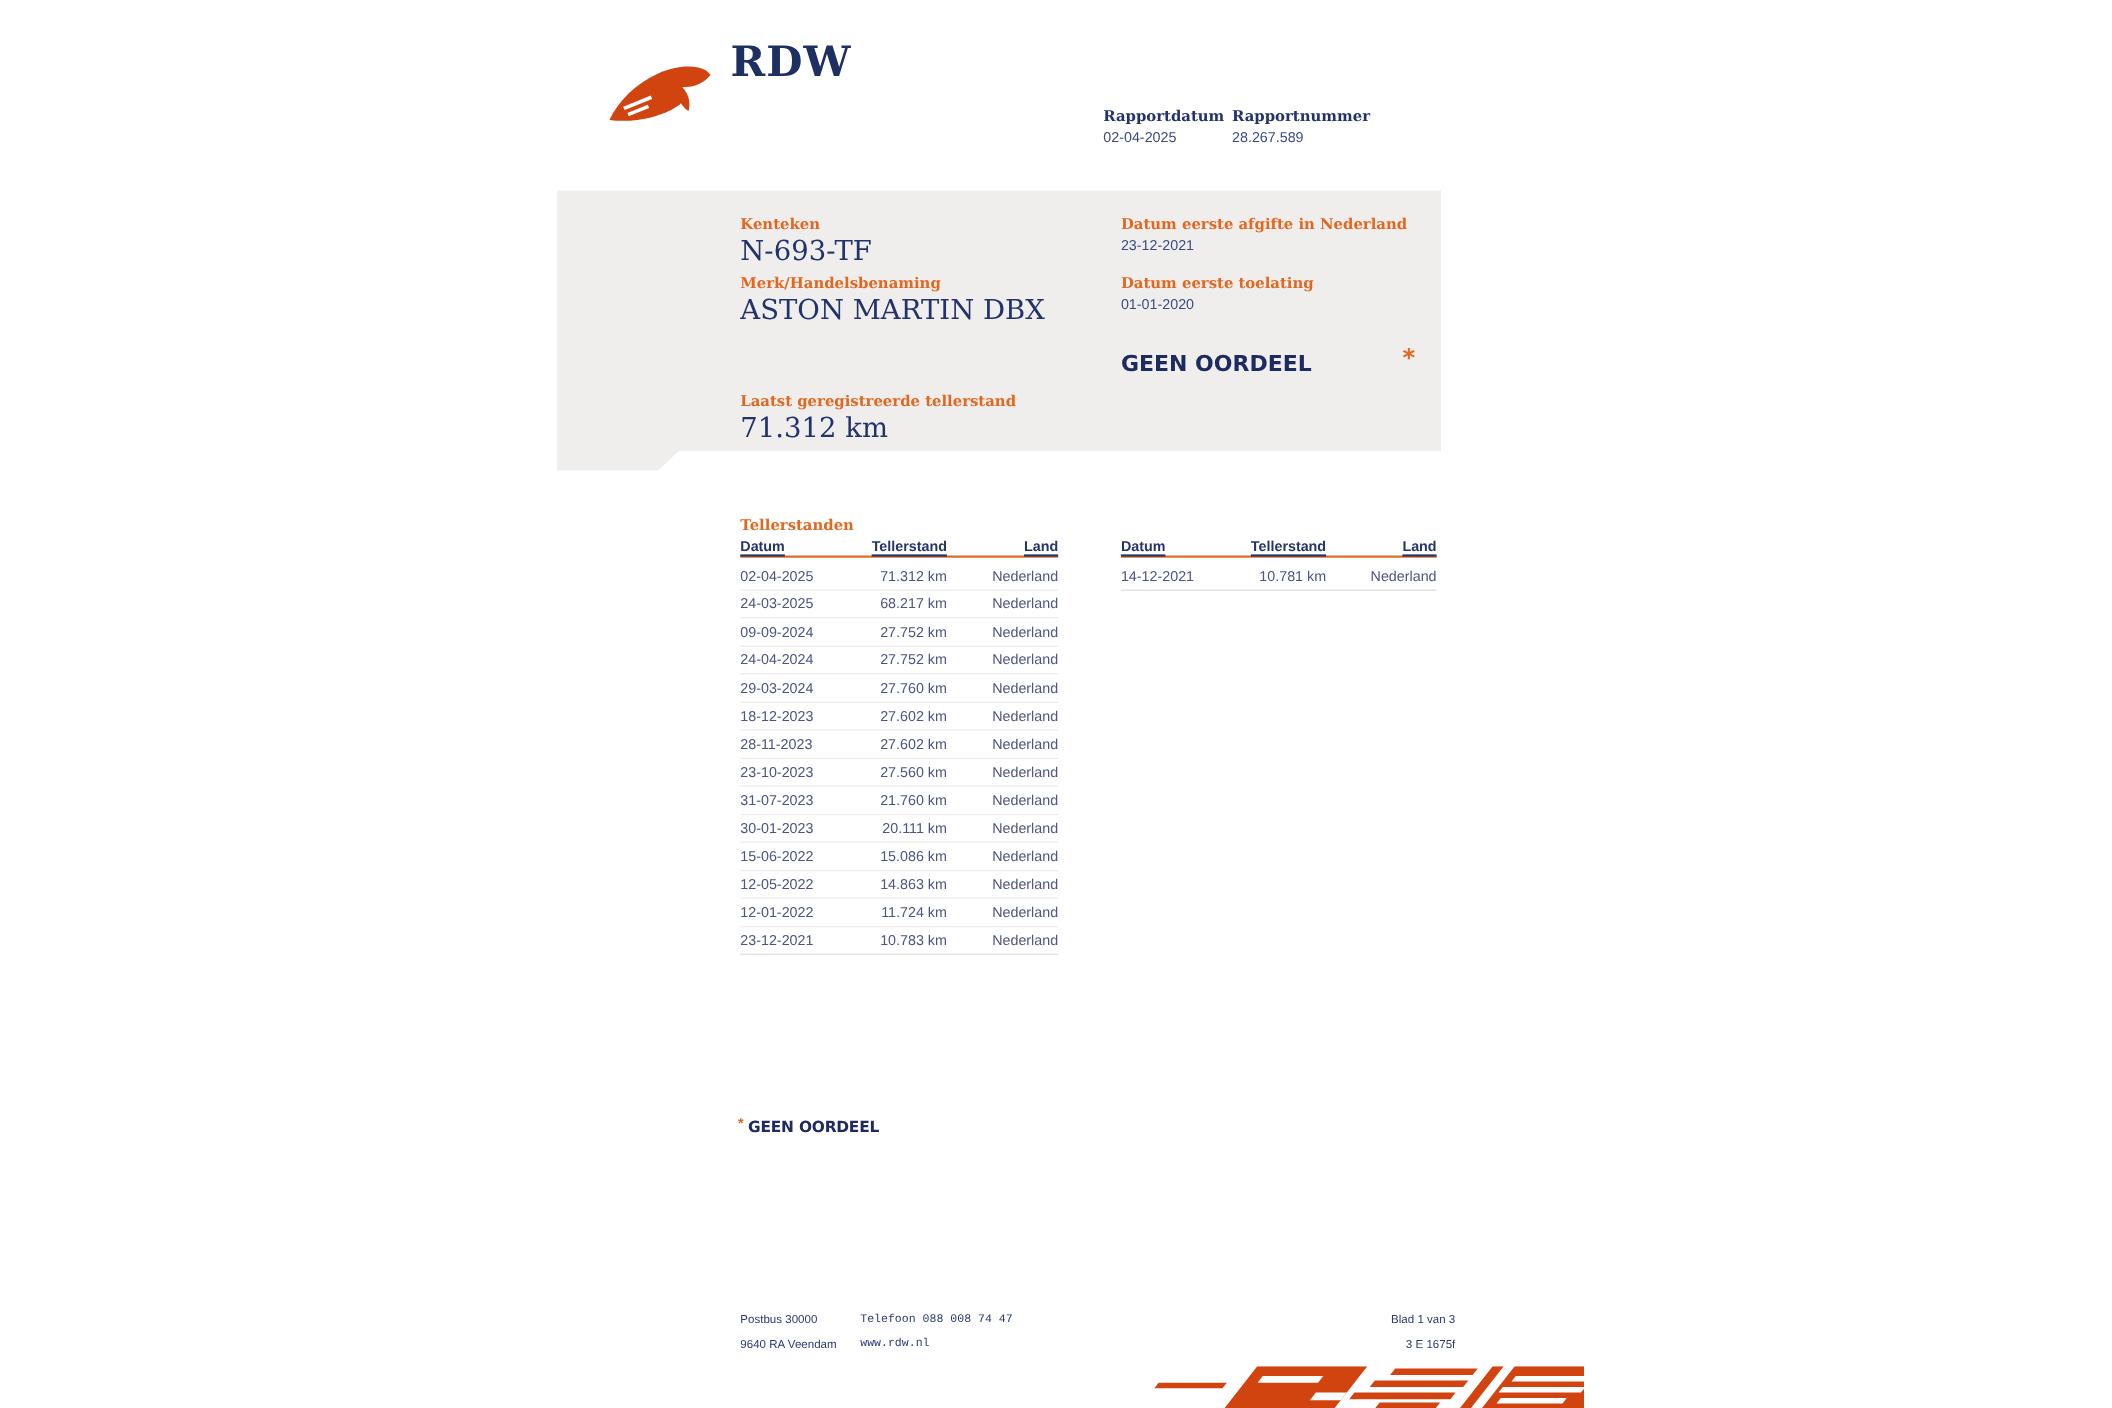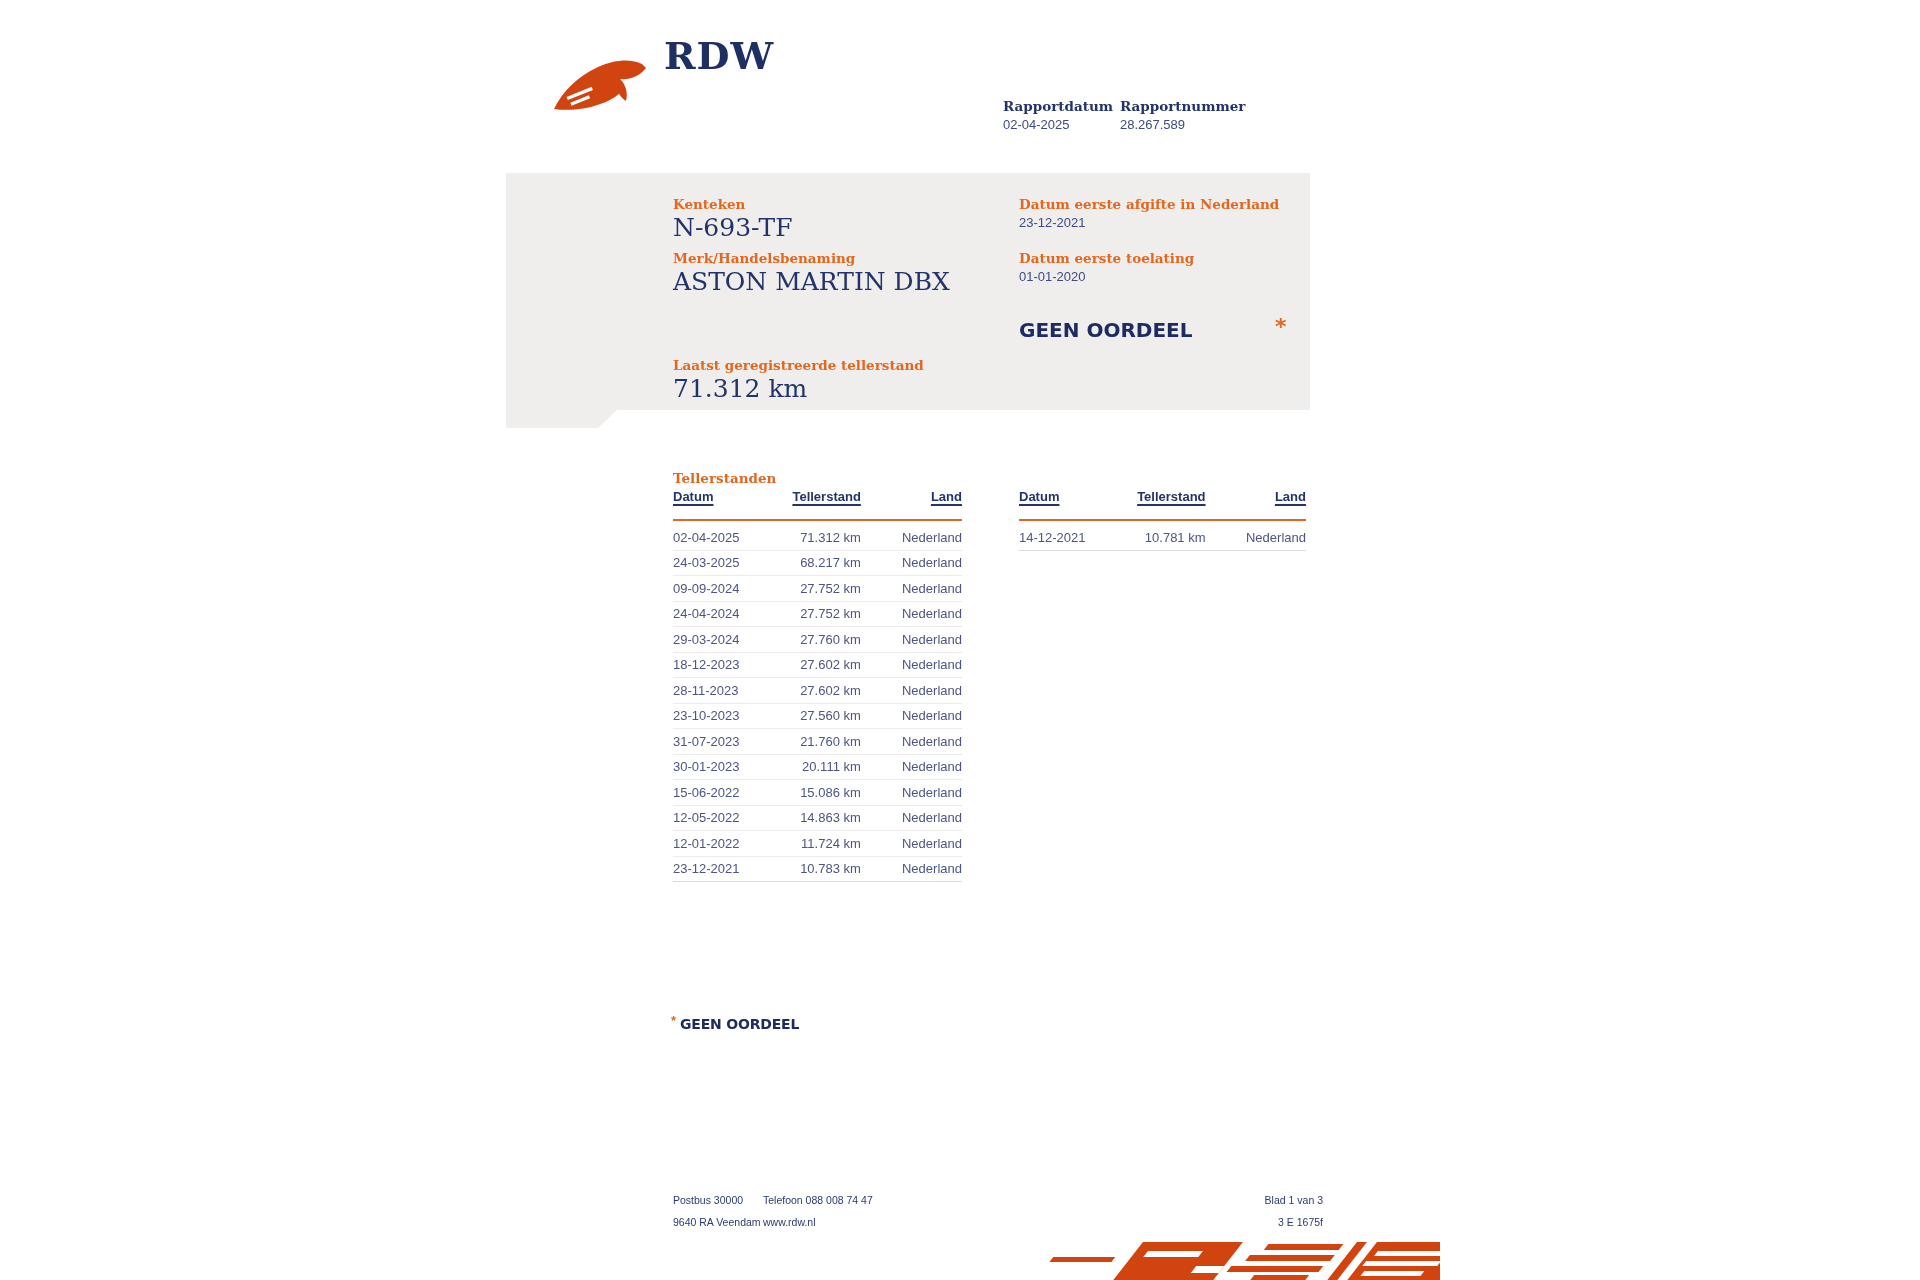--- a/index.html
+++ b/index.html
@@ -22,21 +22,21 @@
   .f-big{font-family:"DejaVu Serif",serif;font-size:25px;color:#22336b;}
   .f-small{font-size:13px;color:#3d4b84;}
   .verdict{font-family:"DejaVu Sans",sans-serif;font-weight:700;font-size:20px;color:#1d2b60;}
   .verdict-star{font-family:"DejaVu Sans",sans-serif;font-weight:700;font-size:22px;color:#e2671f;}
 
   
   .section-label{left:673px;top:470px;}
   .mtable{position:absolute;top:489px;}
   .mtable.left{left:673px;width:289px;}
   .mtable.right{left:1019px;width:287px;}
-  .t-head{display:grid;grid-template-columns:35% 30% 35%;padding-bottom:15px;
+  .t-head{display:grid;grid-template-columns:35% 30% 35%;padding-bottom:1px;
           border-bottom:2px solid #e2671f;font-weight:700;font-size:13px;color:#25336b;}
   .t-head span{text-decoration:underline;text-underline-offset:3px;text-decoration-thickness:1.5px;}
   .t-head span:nth-child(1){justify-self:start;}
   .t-head span:nth-child(2){justify-self:end;}
   .t-head span:nth-child(3){justify-self:end;}
   .t-body{margin-top:4px;}
   .t-row{display:grid;grid-template-columns:35% 30% 35%;height:24.5px;align-items:center;
          border-bottom:1px solid #eceaea;font-size:13px;color:#4c5583;}
   .t-row:last-child{border-bottom:1.5px solid #dcdada;}
   .t-row .c0{text-align:left;}
@@ -187,21 +187,21 @@
   </div>
 
   <div class="abs fn-title-row">
     <span class="fn-star">*</span><span class="fn-title">GEEN OORDEEL</span>
   </div>
 
   <div class="abs foot" style="left:673px;top:1172px;">
     <div>Postbus 30000</div>
     <div>9640 RA Veendam</div>
   </div>
-  <div class="abs foot" style="left:763px;top:1172px;">
+  <div class="abs foot" style="left:782px;top:1172px;font-family:Liberation Mono, monospace;">
     <div>Telefoon 088 008 74 47</div>
     <div>www.rdw.nl</div>
   </div>
   <div class="abs foot foot-right" style="top:1172px;">
     <div>Blad 1 van 3</div>
     <div>3 E 1675f</div>
   </div>
 
   <svg class="abs" style="left:1035px;top:1242px;" width="405" height="38" viewBox="0 0 405 38">
     <g transform="translate(30,0) skewX(-38)" fill="#d2440f">

